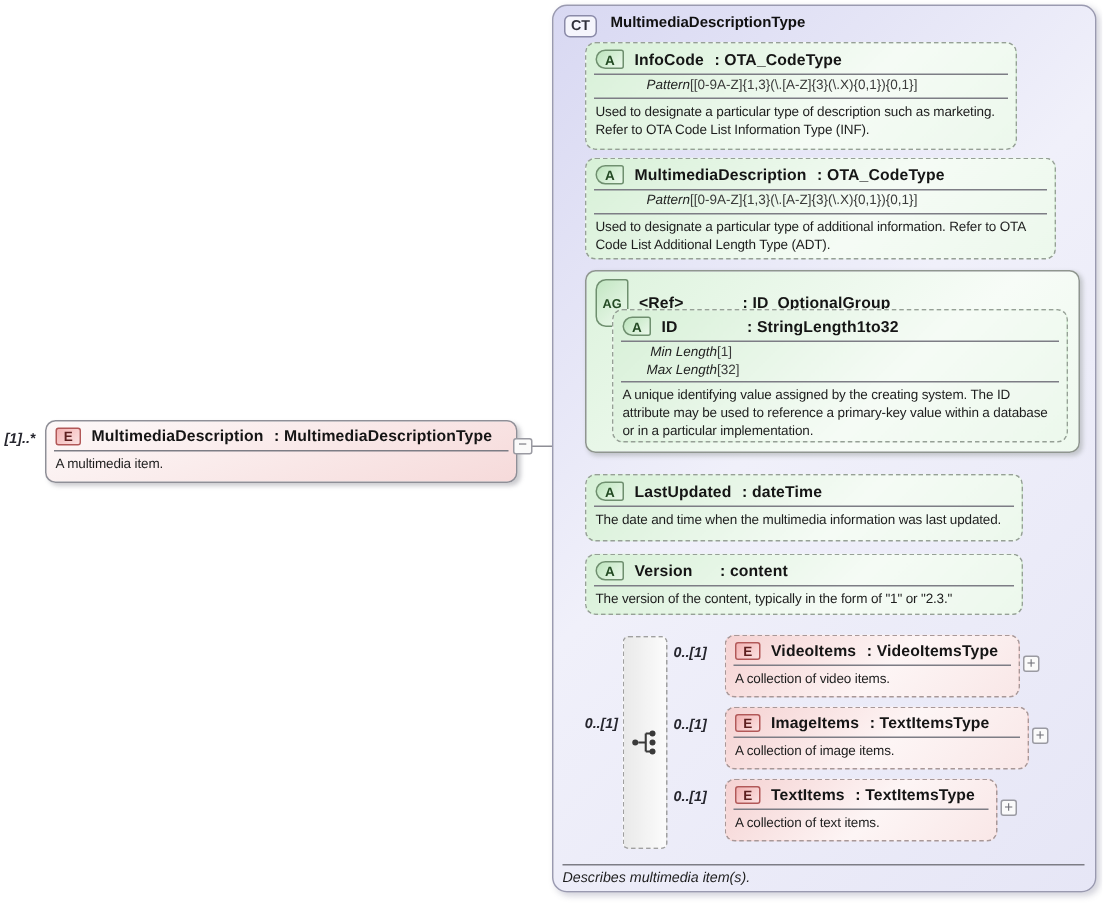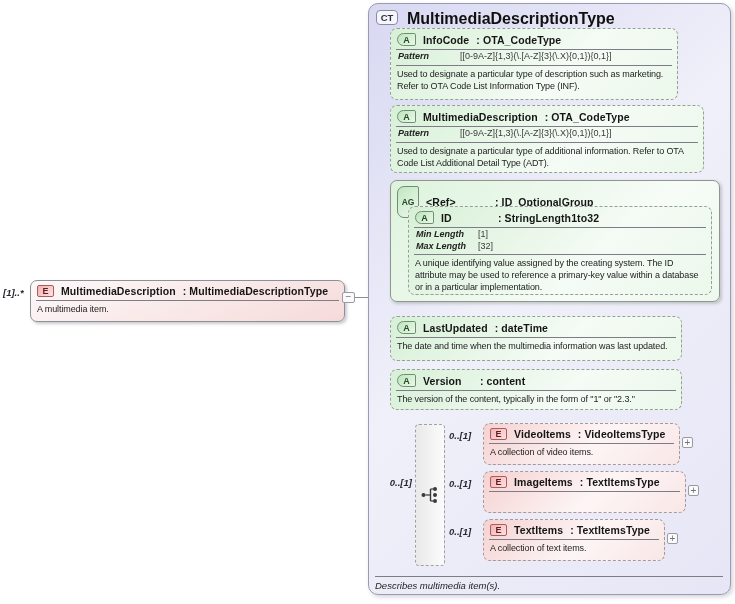--- a/index.html
+++ b/index.html
@@ -17,34 +17,34 @@
   .seqbox{background:linear-gradient(to right,#e9e9e9,#fbfbfb);border:1px dashed #a0a0a0;border-radius:4px;}
 
   .trow{display:flex;align-items:center;gap:7px;padding:4px 6px 1px 6px;}
   .bname,.btype{font-weight:bold;font-size:10.5px;color:#151515;white-space:pre;letter-spacing:.1px;}
   .nmref{display:inline-block;min-width:62px;}
   .nmid{display:inline-block;min-width:50px;}
   .nmver{display:inline-block;min-width:50px;}
 
   .facets{margin:2px 5px 0 5px;border-top:1px solid #7d7d85;border-bottom:1px solid #7d7d85;padding:1px 0 2px 0;}
   .facet{display:flex;font-size:9px;line-height:1.3;padding:0 2px;}
-  .flabel{font-weight:bold;font-style:italic;min-width:62px;color:#222;}
+  .flabel{font-weight:normal;font-style:italic;min-width:62px;color:#222;text-align:right;}
   .fvalue{color:#3a3a3a;}
 
   .divider{border-top:1px solid #7d7d85;margin:2px 5px 0 5px;}
   .desc{font-size:9px;color:#1d1d1d;padding:3px 6px 2px 6px;line-height:1.32;letter-spacing:-.1px;}
 
   .icon{display:flex;align-items:center;justify-content:center;flex:none;box-sizing:border-box;}
   .icon-e{width:17px;height:12px;border:1px solid #b25858;border-radius:2px;background:linear-gradient(135deg,#f3b2b2,#fbe2e2);color:#5d1f1f;font-weight:bold;font-size:9px;}
   .icon-a{width:19px;height:13px;border:1px solid #6f8f6f;border-radius:7px 2px 2px 7px;background:linear-gradient(135deg,#bce4bc,#ebf8eb);color:#234a23;font-weight:bold;font-size:9px;}
   .icon-ag{width:22px;height:32px;border:1px solid #6f8f6f;border-radius:7px 2px 2px 7px;background:linear-gradient(135deg,#c2e6c2,#eef9ee);color:#234a23;font-weight:bold;font-size:8.5px;}
   .icon-ct{width:22px;height:15px;border:1px solid #8a8aa8;border-radius:4px;background:#f5f5fc;color:#30303a;font-weight:bold;font-size:9.5px;}
 
   .cthead{display:flex;align-items:flex-start;gap:9px;padding:6px 7px 2px 7px;}
-  .cttitle{font-weight:bold;font-size:16px;color:#101010;}
+  .cttitle{font-weight:bold;font-size:10px;color:#101010;}
   .ctfooter{position:absolute;font-style:italic;font-size:9.5px;color:#1d1d1d;}
 
   .toggle{position:absolute;box-sizing:border-box;border:1px solid #9a9aa2;background:#fafafa;color:#707078;
           font-size:10px;line-height:8px;text-align:center;border-radius:2px;cursor:pointer;}
   .card{position:absolute;font-size:9.5px;font-style:italic;font-weight:bold;color:#26262e;}
 </style>
 </head>
 <body>
 
 <div id="stage">
@@ -102,21 +102,21 @@
       <span class="icon icon-a">A</span>
       <span class="bname">MultimediaDescription</span>
         <span class="btype">: OTA_CodeType</span>
     </div>
     <div class="facets">
       <div class="facet">
         <span class="flabel">Pattern</span>
         <span class="fvalue">[[0-9A-Z]{1,3}(\.[A-Z]{3}(\.X){0,1}){0,1}]</span>
       </div>
     </div>
-    <div class="desc">Used to designate a particular type of additional information. Refer to OTA Code List Additional Detail Type (ADT).</div>
+    <div class="desc">Used to designate a particular type of additional information. Refer to OTA Code List Additional Length Type (ADT).</div>
   </div>
 
   <div class="box greensolid" style="left:390px;top:180px;width:330px;height:122px;">
     <div class="trow" style="padding-top:5px;">
       <span class="icon icon-ag">AG</span>
       <span class="bname nmref">&lt;Ref&gt;</span>
         <span class="btype">: ID_OptionalGroup</span>
     </div>
   </div>
 
@@ -188,20 +188,21 @@
   </div>
   <div class="toggle" style="left:682px;top:437px;width:11px;height:11px;line-height:9px;">+</div>
 
   <div class="box pinkdash" style="left:483px;top:471px;width:203px;height:42px;">
     <div class="trow">
       <span class="icon icon-e">E</span>
       <span class="bname">ImageItems</span>
         <span class="btype">: TextItemsType</span>
     </div>
     <div class="divider"></div>
+    <div class="desc">A collection of image items.</div>
   </div>
   <div class="toggle" style="left:688px;top:485px;width:11px;height:11px;line-height:9px;">+</div>
 
   <div class="box pinkdash" style="left:483px;top:519px;width:182px;height:42px;">
     <div class="trow">
       <span class="icon icon-e">E</span>
       <span class="bname">TextItems</span>
         <span class="btype">: TextItemsType</span>
     </div>
     <div class="divider"></div>

